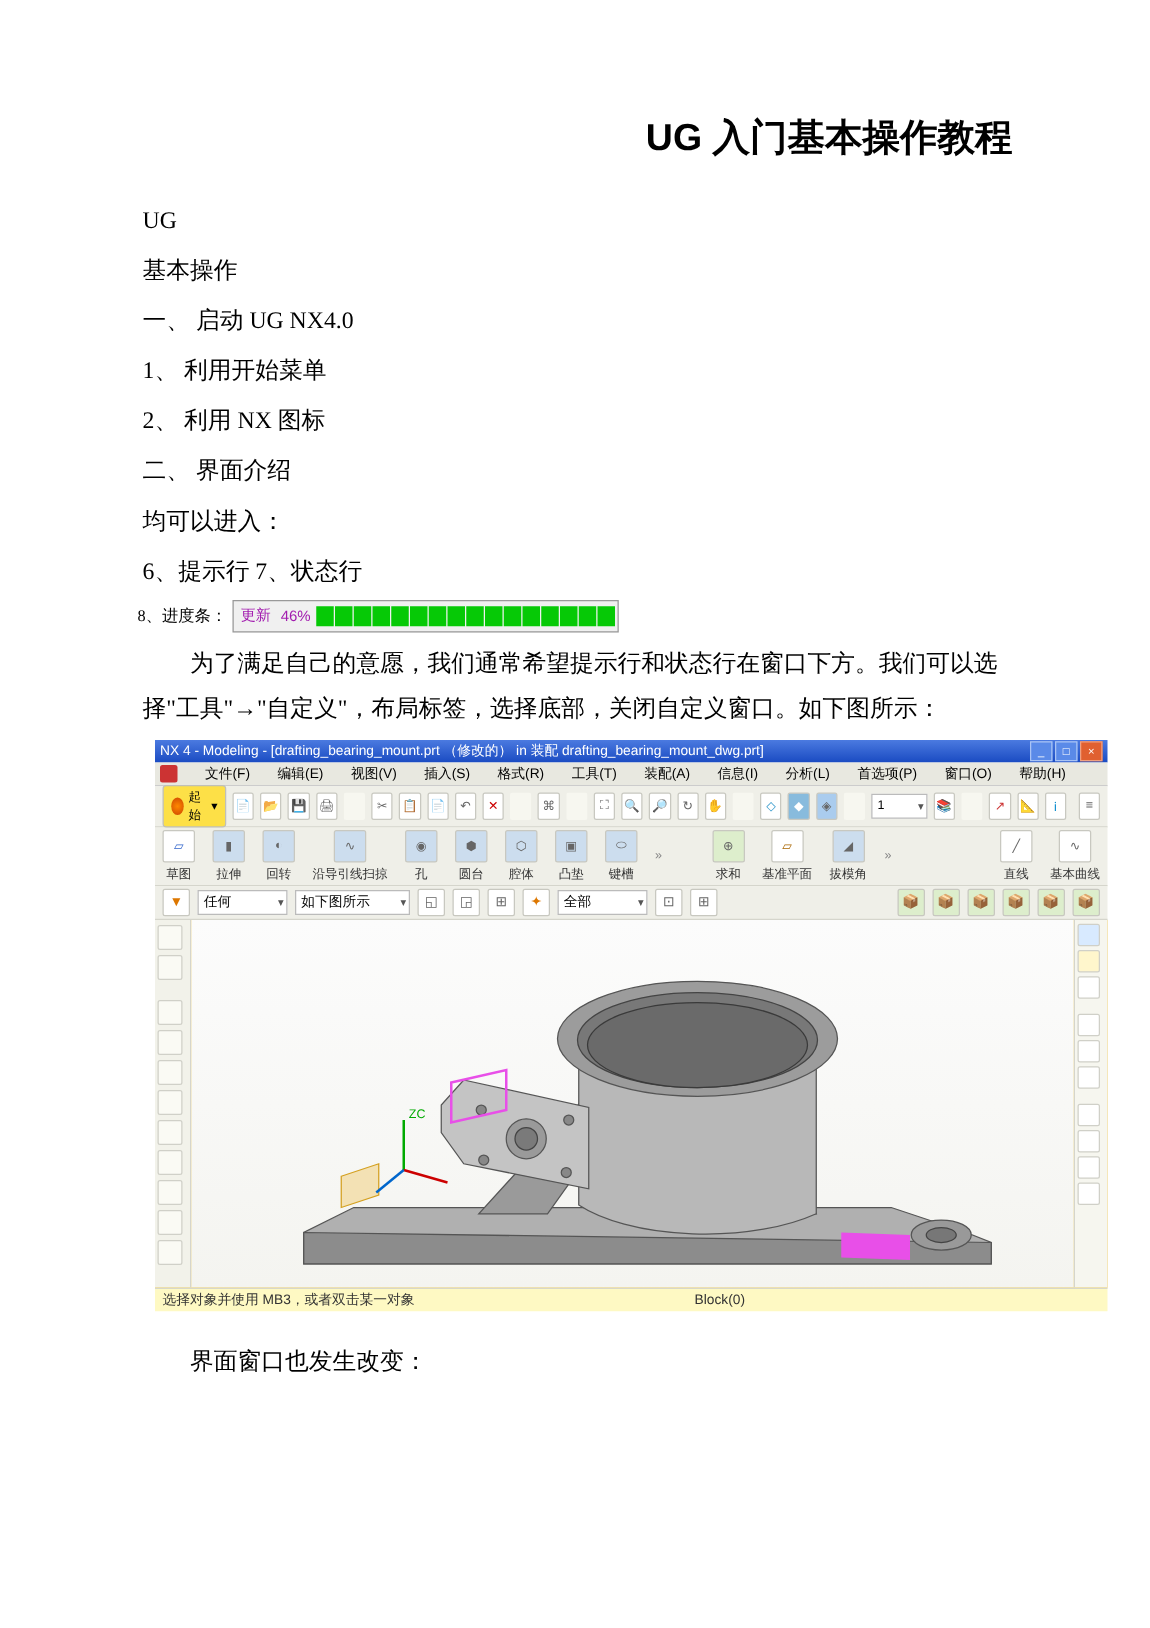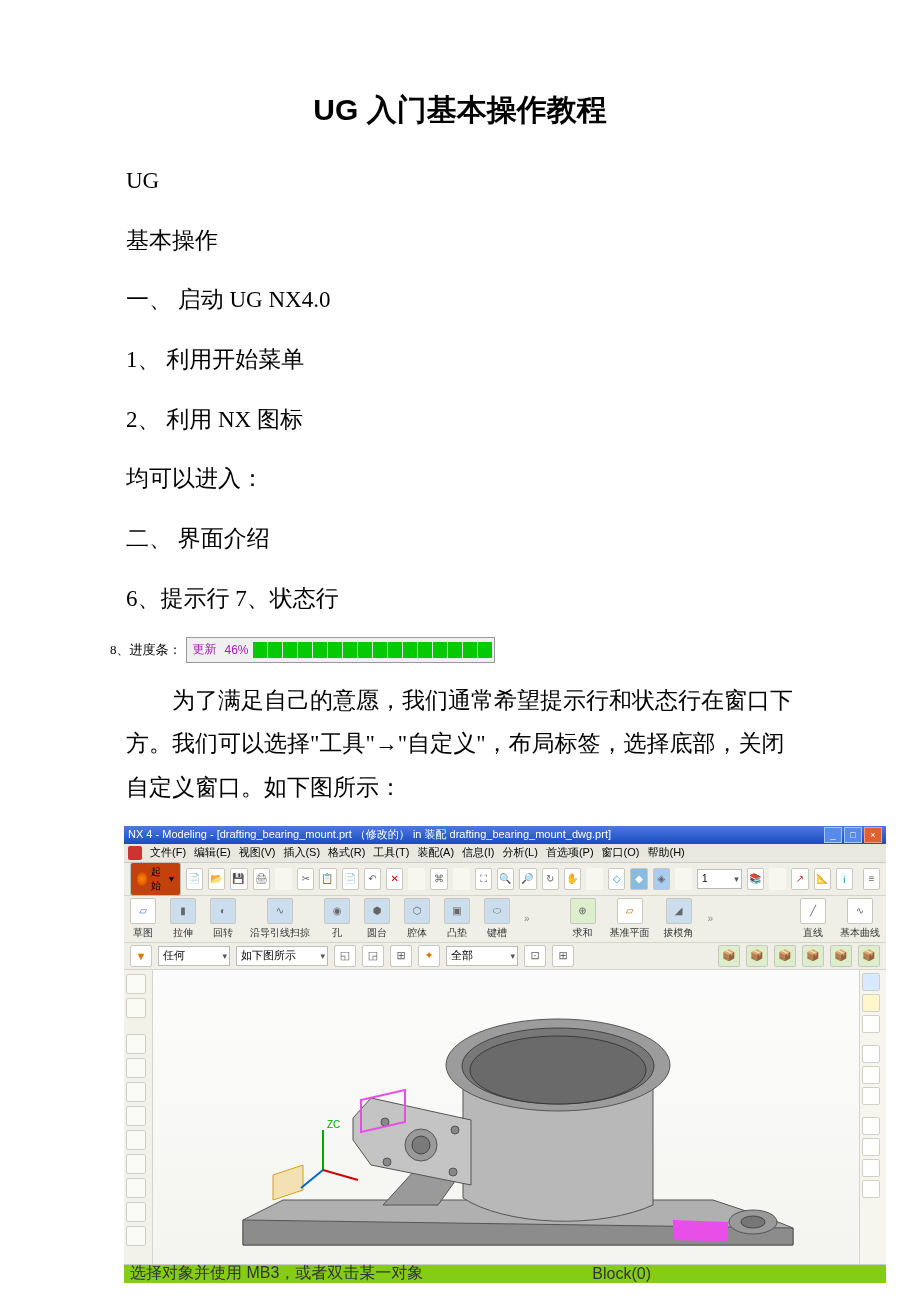--- a/index.html
+++ b/index.html
@@ -1,69 +1,69 @@
 <!DOCTYPE html>
 <html><head>
 <meta charset="utf-8">
 <style>
 body{margin:0;background:#fff;font-family:"SimSun","Songti SC",serif;color:#000}
 .page{width:920px;margin:0 auto;padding:90px 110px 60px;box-sizing:border-box}
-h1{font-family:"SimHei","Microsoft YaHei",sans-serif;font-size:30px;font-weight:bold;text-align:center;margin:0 0 28px}
-.p{font-size:23px;line-height:1.9;margin:16px}
+h1{font-family:"SimHei","Microsoft YaHei",sans-serif;font-size:30px;font-weight:bold;text-align:right;margin:0 0 28px}
+.p{font-size:19px;line-height:1.9;margin:4px}
 .indent{text-indent:2em}
 .progress-row{display:flex;align-items:center;margin:4px 0 8px}
 .progress-label{font-size:13px;margin-right:4px}
 .progress-wrap{display:flex;align-items:center;height:22px;border:1px solid #999;background:#f0f0f0;padding:1px 2px}
 .progress-text{font-size:12px;font-family:Arial,sans-serif;padding:0 4px;color:#a21caf}
 .progress-bar{display:flex;gap:1px;height:16px}
 .progress-bar span{width:14px;height:16px;background:#06c906}
 .progress-spacer{flex:1}
 .shot{width:762px;height:462px;margin:6px 0 18px 14px;position:relative;font-family:Arial,sans-serif;font-size:10px}
 .titlebar{height:18px;background:linear-gradient(#4b7ae0,#1a4bc2);color:#fff;display:flex;align-items:center;padding:0 4px;justify-content:space-between}
 .titlebar .txt{font-size:11px;white-space:nowrap;overflow:hidden}
 .winbtns{display:flex;gap:2px}
 .winbtns div{width:16px;height:14px;background:#5a8ae8;border:1px solid #aac4f5;color:#fff;display:flex;align-items:center;justify-content:center;font-size:9px}
 .winbtns .close{background:#e06030;border-color:#f0a080}
-.menubar{height:18px;background:#e8e8e0;display:flex;align-items:center;padding:0 4px;gap:8px;font-size:11px;color:#000;border-bottom:1px solid #ccc}
+.menubar{height:18px;background:#e8e8e0;display:flex;align-items:center;padding:0 4px;gap:22px;font-size:11px;color:#000;border-bottom:1px solid #ccc}
 .toolbar1{height:32px;background:#efefe8;display:flex;align-items:center;padding:0 6px;gap:5px;border-bottom:1px solid #d5d5cc}
 .ico{width:20px;height:20px;border:1px solid #c8c8c0;background:#fff;border-radius:2px;display:inline-flex;align-items:center;justify-content:center;color:#666}
 .ico.blank{background:#f7f7f0;border-color:transparent}
-.pill{display:flex;align-items:center;gap:4px;padding:2px 6px;border:1px solid #c0c0b8;border-radius:3px;background:#c2410c}
+.pill{display:flex;align-items:center;gap:4px;padding:2px 6px;border:1px solid #c0c0b8;border-radius:3px;background:#fde047}
 .toolbar2{height:46px;background:#efefe8;display:flex;align-items:center;padding:0 6px;gap:14px;border-bottom:1px solid #d5d5cc}
 .tbtn{display:flex;flex-direction:column;align-items:center;gap:2px;font-size:10px;color:#333}
 .tbtn .ico{width:24px;height:24px}
 .toolbar3{height:26px;background:#efefe8;display:flex;align-items:center;padding:0 6px;gap:6px;border-bottom:1px solid #d5d5cc;font-size:11px}
 .sel{height:18px;border:1px solid #bbb;background:#fff;padding:0 16px 0 4px;display:inline-flex;align-items:center;position:relative}
 .sel::after{content:"▾";position:absolute;right:2px;color:#555;font-size:9px}
 .worka{position:relative;height:294px;background:#eab308;display:flex}
 .leftbar{width:24px;background:#f2f2ea;border-right:1px solid #d5d5cc;display:flex;flex-direction:column;gap:4px;padding:4px 2px}
 .leftbar .i{width:18px;height:18px;border:1px solid #d0d0c8;background:#fafaf4;border-radius:2px}
 .viewport{flex:1;position:relative;background:linear-gradient(#fcfcfc,#f4f4f0);overflow:hidden}
 .rightbar{width:22px;background:#f6f6ef;border-left:1px solid #d5d5cc;display:flex;flex-direction:column;gap:3px;padding:3px 2px}
 .rightbar .i{width:16px;height:16px;border:1px solid #d0d0c8;background:#fff;border-radius:2px}
 .rightbar .i.b{background:#d8eaff}
 .rightbar .i.y{background:#fff6cc}
 .rightbar .sep{height:6px}
-.status{height:18px;background:#84cc16;border-top:1px solid #ccc;display:flex;align-items:center;padding:0 6px;font-size:16px;color:#333;gap:24px}
+.status{height:18px;background:#fef9c3;border-top:1px solid #ccc;display:flex;align-items:center;padding:0 6px;font-size:11px;color:#333;gap:24px}
 .status .mid{margin-left:auto;margin-right:auto}
 .part svg{position:absolute;left:0;top:0}
 </style>
 </head>
 <body>
 
 <div class="page">
   <h1>UG 入门基本操作教程</h1>
 
   <p class="p">UG</p>
   <p class="p">基本操作</p>
   <p class="p">一、 启动 UG NX4.0</p>
   <p class="p">1、 利用开始菜单</p>
   <p class="p">2、 利用 NX 图标</p>
+  <p class="p">二、 界面介绍</p>
   <p class="p">均可以进入：</p>
-  <p class="p">二、 界面介绍</p>
   <p class="p">6、提示行  7、状态行</p>
 
   <div class="progress-row">
     <span class="progress-label">8、进度条：</span>
     <div class="progress-wrap">
       <span class="progress-text">更新</span>
       <span class="progress-text">46%</span>
       <div class="progress-bar">
         <span></span>
           <span></span>

